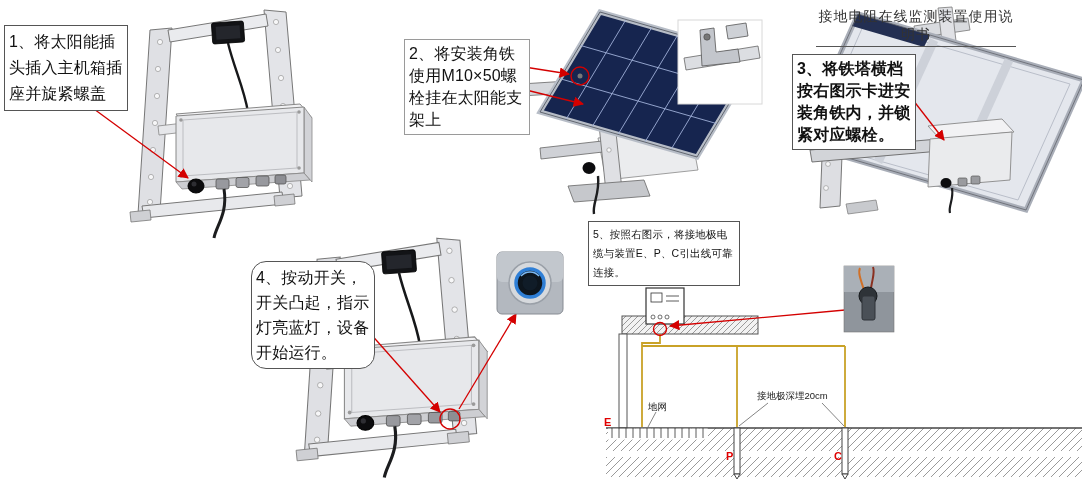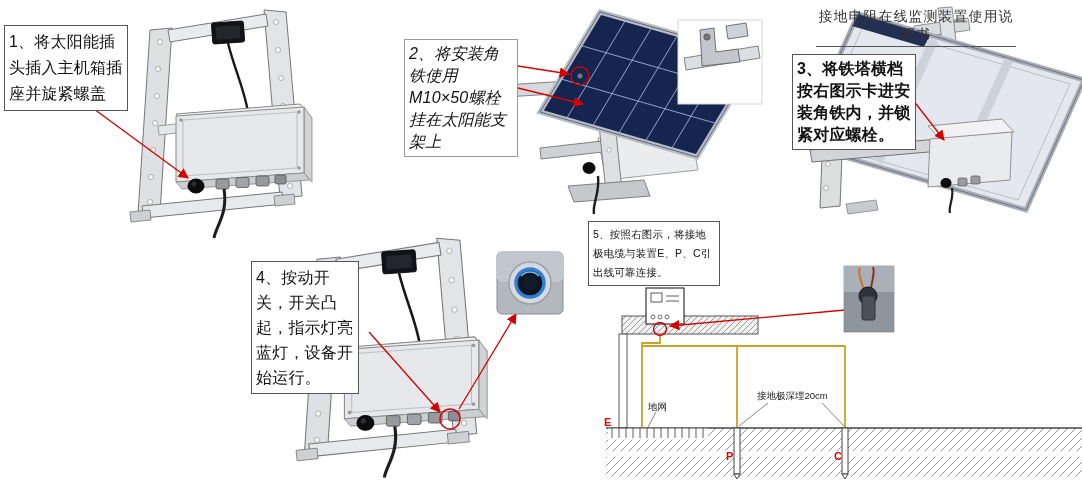--- a/index.html
+++ b/index.html
@@ -8,24 +8,24 @@
     position:relative; width:1082px; height:480px; background:#fff;
     overflow:hidden; font-family:"Liberation Sans", sans-serif; color:#111;
   }
   #art { position:absolute; left:0; top:0; }
   .stepbox {
     position:absolute; background:#fff; border:1px solid #555;
     font-size:16px; line-height:24px; padding:3px 4px; letter-spacing:0.2px;
     color:#111; z-index:5;
   }
   #step1box { left:4px;   top:25px;  width:124px; line-height:26px; }
-  #step2box { left:404px; top:39px;  width:114px; line-height:22px; border-color:#9a9a9a;font-style:italic; }
+  #step2box { left:404px; top:39px;  width:126px; line-height:22px; border-color:#9a9a9a; }
   #step3box { left:792px; top:54px;  width:124px; line-height:22px;font-weight:bold; }
-  #step4box { left:251px; top:261px; width:108px; line-height:25px; }
-  #step5box { left:588px; top:221px; width:132px; line-height:19px; font-size:10.5px; }
+  #step4box { left:251px; top:261px; width:124px; line-height:25px;border-radius:15px; }
+  #step5box { left:588px; top:221px; width:152px; line-height:19px; font-size:10.5px; }
   .hdr {
     position:absolute; left:816px; top:8px; width:200px; z-index:5;
     text-align:center; font-size:14px; letter-spacing:1px; color:#333;
     border-bottom:1px solid #555; padding-bottom:2px;
   }
   .hole { fill:#f7f7f8; stroke:#999; stroke-width:0.7; }
   .redline { stroke:#d40000; stroke-width:1.3; fill:none; }
   .redcirc { fill:none; stroke:#d40000; stroke-width:1.4; }
   .thin { stroke:#333; stroke-width:0.6; }
   .diaglbl { font-family:"Liberation Sans",sans-serif; font-size:9.5px; fill:#222; }

